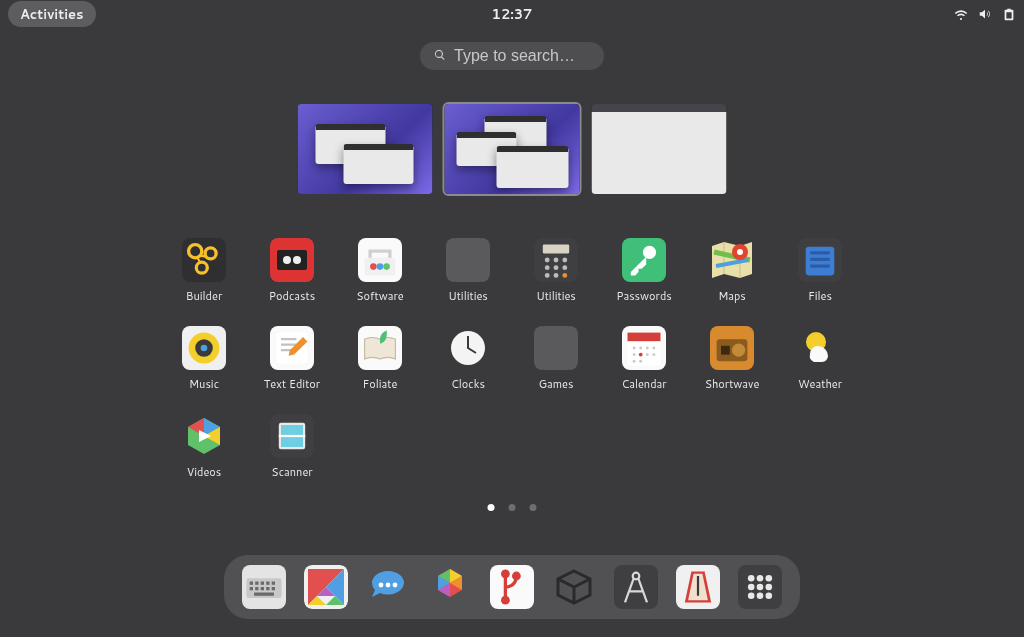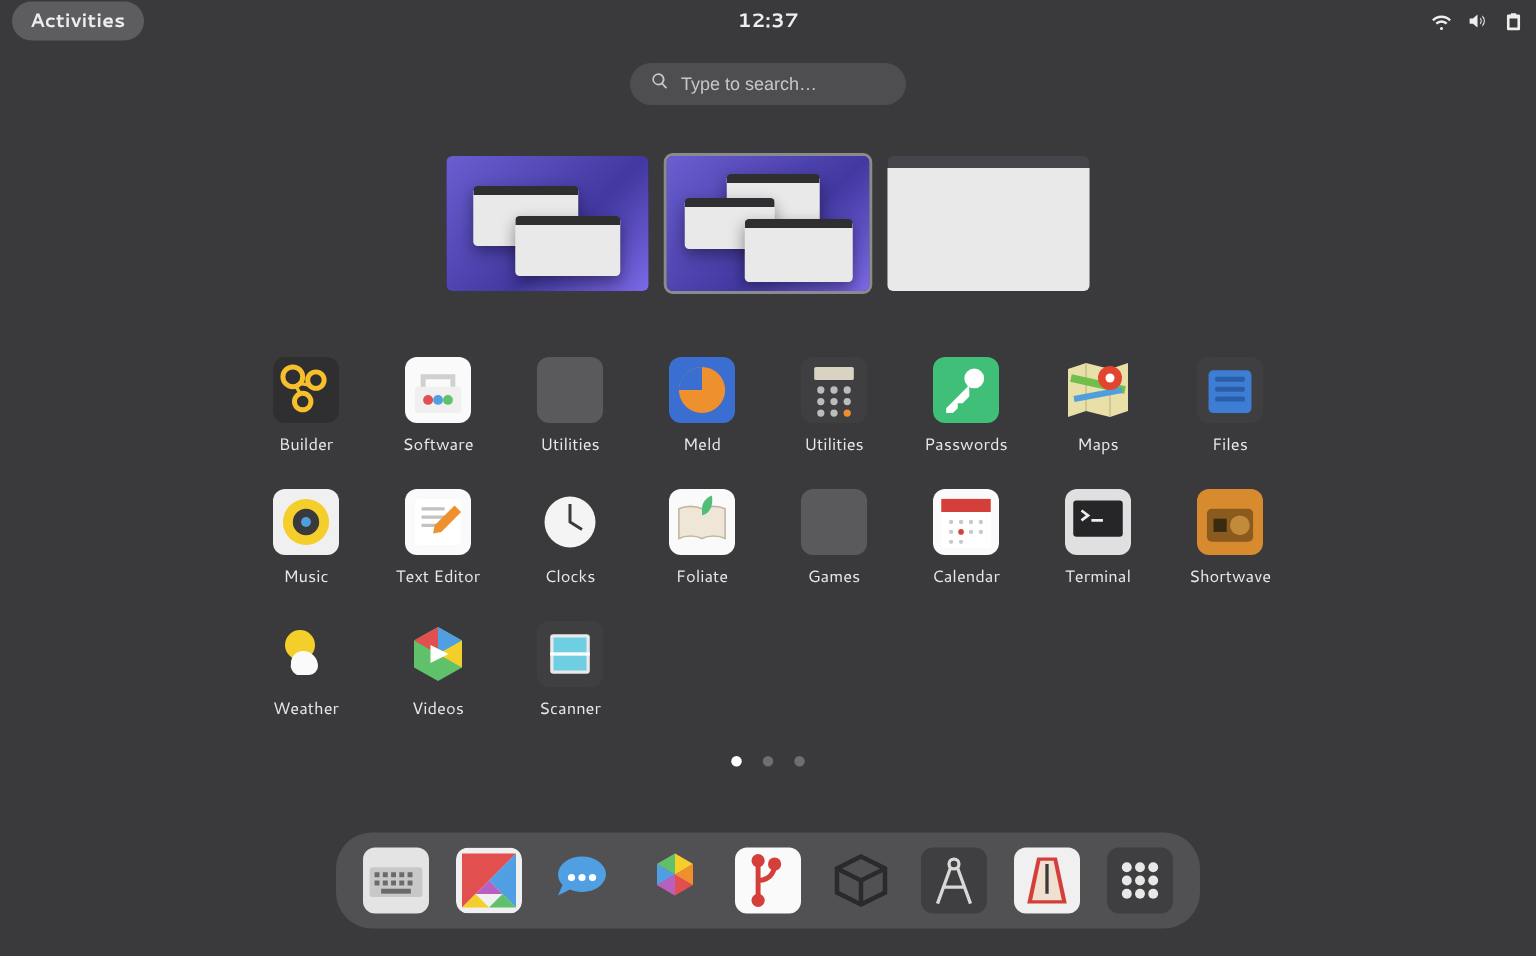--- a/index.html
+++ b/index.html
@@ -27,21 +27,21 @@
   
   .search{
     position:absolute;top:42px;left:50%;transform:translateX(-50%);
     width:184px;height:28px;border-radius:14px;
     background:#4e4e50;display:flex;align-items:center;
     padding:0 14px;gap:8px;color:#c7c7c9;
   }
   .search svg{width:12px;height:12px;flex-shrink:0;}
   .search input{
     background:none;border:none;outline:none;color:#bef264;
-    font-size:12px;width:100%;
+    font-size:16px;width:100%;
   }
   .search input::placeholder{color:#c7c7c9;}
   
   .workspaces{
     position:absolute;top:104px;left:50%;transform:translateX(-50%);
     display:flex;gap:12px;
   }
   .ws{
     width:135px;height:90px;border-radius:4px;overflow:hidden;
     position:relative;background:#1f1f22;cursor:pointer;
@@ -160,20 +160,29 @@
       <svg viewBox="0 0 40 40">
           <circle cx="12" cy="12" r="6" fill="none" stroke="#f7c02b" stroke-width="3"></circle>
           <circle cx="26" cy="14" r="5" fill="none" stroke="#f7c02b" stroke-width="3"></circle>
           <circle cx="18" cy="27" r="5" fill="none" stroke="#f7c02b" stroke-width="3"></circle>
           <path d="M16 16l6 1M14 18l3 5" stroke="#f7c02b" stroke-width="2"></path>
         </svg>
     </div>
     <div class="lbl">Builder</div>
   </div>
 
+  <div class="app">
+    <div class="ic" style="background:#d33;">
+      <div style="width:30px;height:20px;background:#222;border-radius:2px;display:flex;align-items:center;justify-content:center;gap:2px;">
+          <div style="width:8px;height:8px;border-radius:50%;background:#eee;"></div>
+          <div style="width:8px;height:8px;border-radius:50%;background:#eee;"></div>
+        </div>
+    </div>
+    <div class="lbl">Podcasts</div>
+  </div>
 
 
   <div class="app">
     <div class="ic" style="background:#fafafa;">
       <svg viewBox="0 0 40 40">
           <rect x="6" y="18" width="28" height="16" rx="2" fill="#f0f0f0"></rect>
           <path d="M11 18V12h18v6" fill="none" stroke="#d0d0d0" stroke-width="3"></path>
           <circle cx="14" cy="26" r="3" fill="#e24f4f"></circle>
           <circle cx="20" cy="26" r="3" fill="#4f9fe2"></circle>
           <circle cx="26" cy="26" r="3" fill="#5fc26a"></circle>
@@ -185,29 +194,20 @@
   <div class="app">
     <div class="ic folder">
       <div style="background:#b78547;"></div>
         <div style="background:#4a6fb3;"></div>
       <div style="background:#d65a3a;"></div>
         <div style="background:#d6d1c1;"></div>
     </div>
     <div class="lbl">Utilities</div>
   </div>
 
-  <div class="app">
-    <div class="ic" style="background:#3a6fd1;">
-      <svg viewBox="0 0 40 40">
-          <path d="M20 6a14 14 0 0114 14 14 14 0 01-14 14 14 14 0 010-28z" fill="#ee902e"></path>
-          <path d="M20 6A14 14 0 006 20h14z" fill="#3a6fd1"></path>
-        </svg>
-    </div>
-    <div class="lbl">Meld</div>
-  </div>
 
   <div class="app">
     <div class="ic" style="background:#3f3f41;">
       <svg viewBox="0 0 40 40">
           <rect x="8" y="6" width="24" height="8" rx="1" fill="#d8d3c2"></rect>
           <g fill="#bcbcbc">
             <circle cx="12" cy="20" r="2.2"></circle>
             <circle cx="20" cy="20" r="2.2"></circle>
             <circle cx="28" cy="20" r="2.2"></circle>
             <circle cx="12" cy="27" r="2.2"></circle>
@@ -275,38 +275,38 @@
       <svg viewBox="0 0 40 40">
           <rect x="6" y="6" width="28" height="28" rx="3" fill="#fff"></rect>
           <path d="M10 12h14M10 17h14M10 22h10" stroke="#c2c2c2" stroke-width="2"></path>
           <path d="M30 10l4 4-12 12-5 1 1-5z" fill="#ee902e"></path>
         </svg>
     </div>
     <div class="lbl">Text Editor</div>
   </div>
 
   <div class="app">
+    <div class="ic" style="background:#fafafa;">
+      <svg viewBox="0 0 40 40">
+          <path d="M6 30V12c4-2 10-2 14 0 4-2 10-2 14 0v18c-4-2-10-2-14 0-4-2-10-2-14 0z" fill="#efe6d8" stroke="#c2b8a0"></path>
+          <path d="M20 12c0-6 6-8 6-8s2 10-6 12z" fill="#4fbf77"></path>
+        </svg>
+    </div>
+    <div class="lbl">Foliate</div>
+  </div>
+
+  <div class="app">
     <div class="ic">
       <svg viewBox="0 0 44 44">
           <circle cx="22" cy="22" r="20" fill="#3a3a3c"></circle>
           <circle cx="22" cy="22" r="17" fill="#f4f4f4"></circle>
           <path d="M22 10v12l8 5" stroke="#3a3a3c" stroke-width="2" fill="none"></path>
         </svg>
     </div>
     <div class="lbl">Clocks</div>
-  </div>
-
-  <div class="app">
-    <div class="ic" style="background:#fafafa;">
-      <svg viewBox="0 0 40 40">
-          <path d="M6 30V12c4-2 10-2 14 0 4-2 10-2 14 0v18c-4-2-10-2-14 0-4-2-10-2-14 0z" fill="#efe6d8" stroke="#c2b8a0"></path>
-          <path d="M20 12c0-6 6-8 6-8s2 10-6 12z" fill="#4fbf77"></path>
-        </svg>
-    </div>
-    <div class="lbl">Foliate</div>
   </div>
 
   <div class="app">
     <div class="ic folder">
       <div style="background:#323234;"></div>
         <div style="background:#d0b95f;"></div>
       <div style="background:#4f6fb3;"></div>
         <div style="background:#d65a3a;"></div>
     </div>
     <div class="lbl">Games</div>
@@ -327,29 +327,20 @@
             <circle cx="29" cy="26" r="1.3"></circle>
             <circle cx="11" cy="32" r="1.3"></circle>
             <circle cx="17" cy="32" r="1.3"></circle>
           </g>
           <circle cx="17" cy="26" r="1.7" fill="#d43f3a"></circle>
         </svg>
     </div>
     <div class="lbl">Calendar</div>
   </div>
 
-  <div class="app">
-    <div class="ic" style="background:#e0e0e0;">
-      <svg viewBox="0 0 40 40">
-          <rect x="5" y="7" width="30" height="22" rx="2" fill="#262628"></rect>
-          <path d="M10 13l4 3-4 3M16 19h7" stroke="#eee" stroke-width="1.6" fill="none"></path>
-        </svg>
-    </div>
-    <div class="lbl">Terminal</div>
-  </div>
 
   <div class="app">
     <div class="ic" style="background:#d88b2e;">
       <svg viewBox="0 0 40 40">
           <rect x="6" y="12" width="28" height="20" rx="3" fill="#8a5a1e"></rect>
           <circle cx="26" cy="22" r="6" fill="#c28b3a"></circle>
           <rect x="10" y="18" width="8" height="8" fill="#3a2a10"></rect>
         </svg>
     </div>
     <div class="lbl">Shortwave</div>

